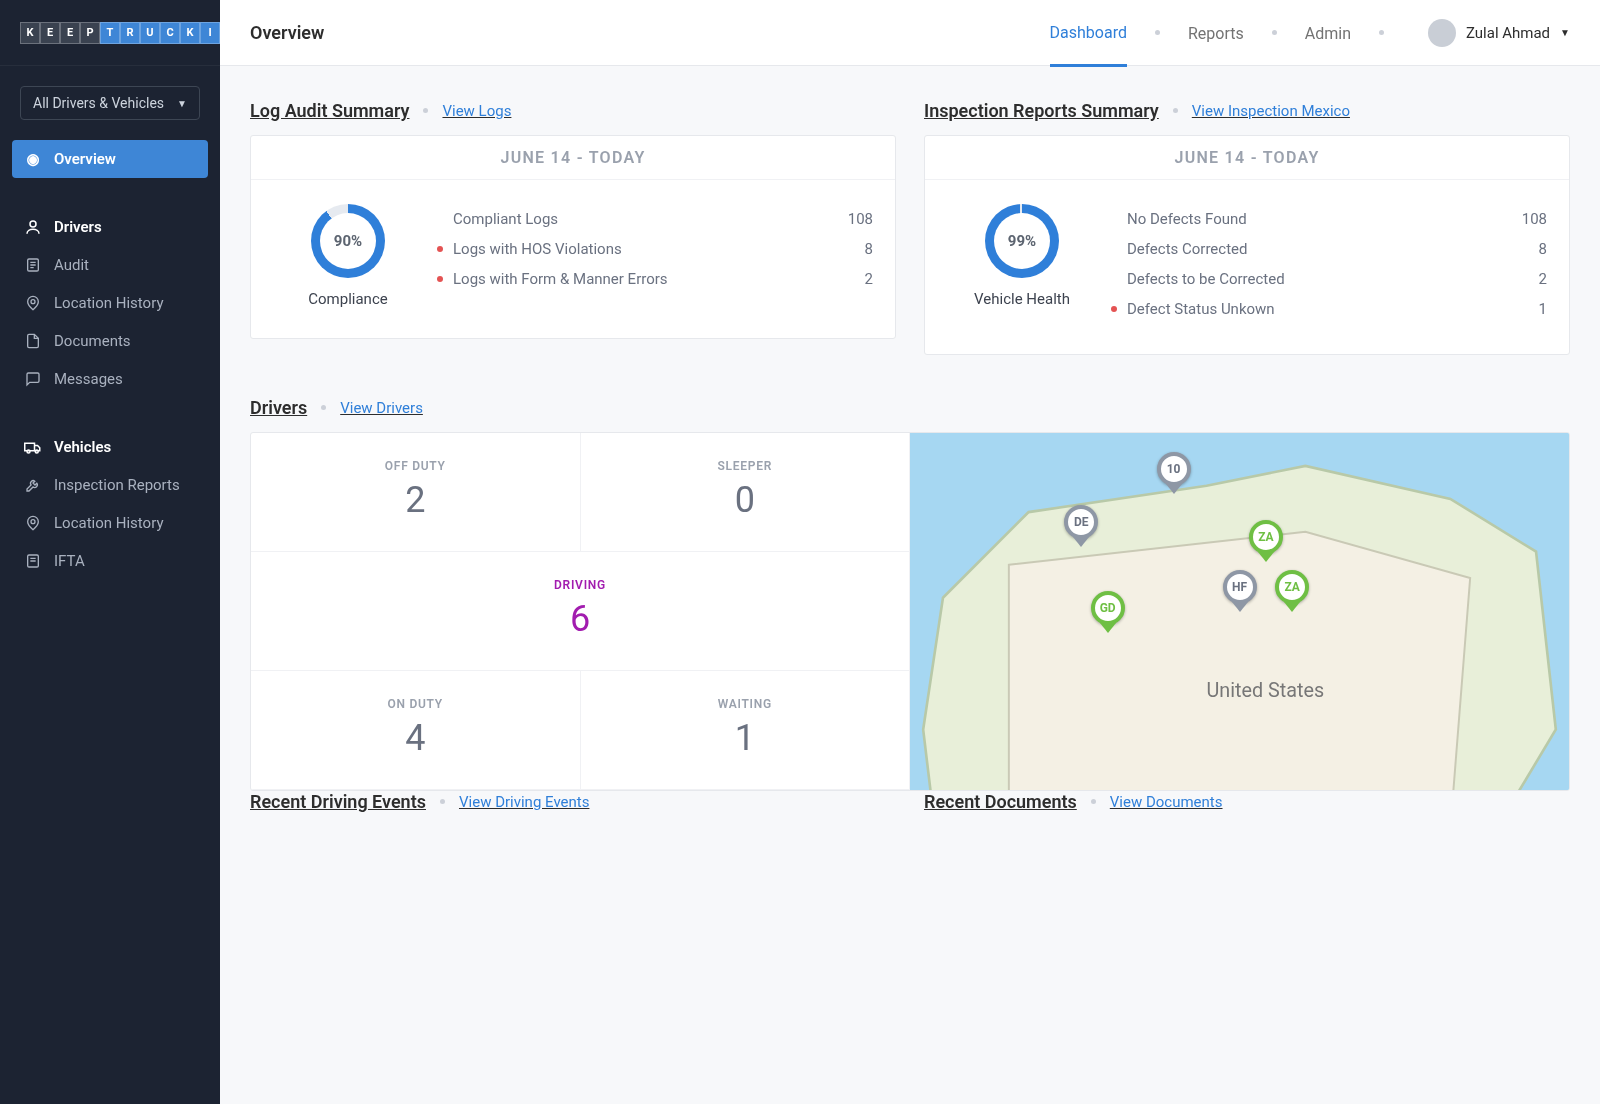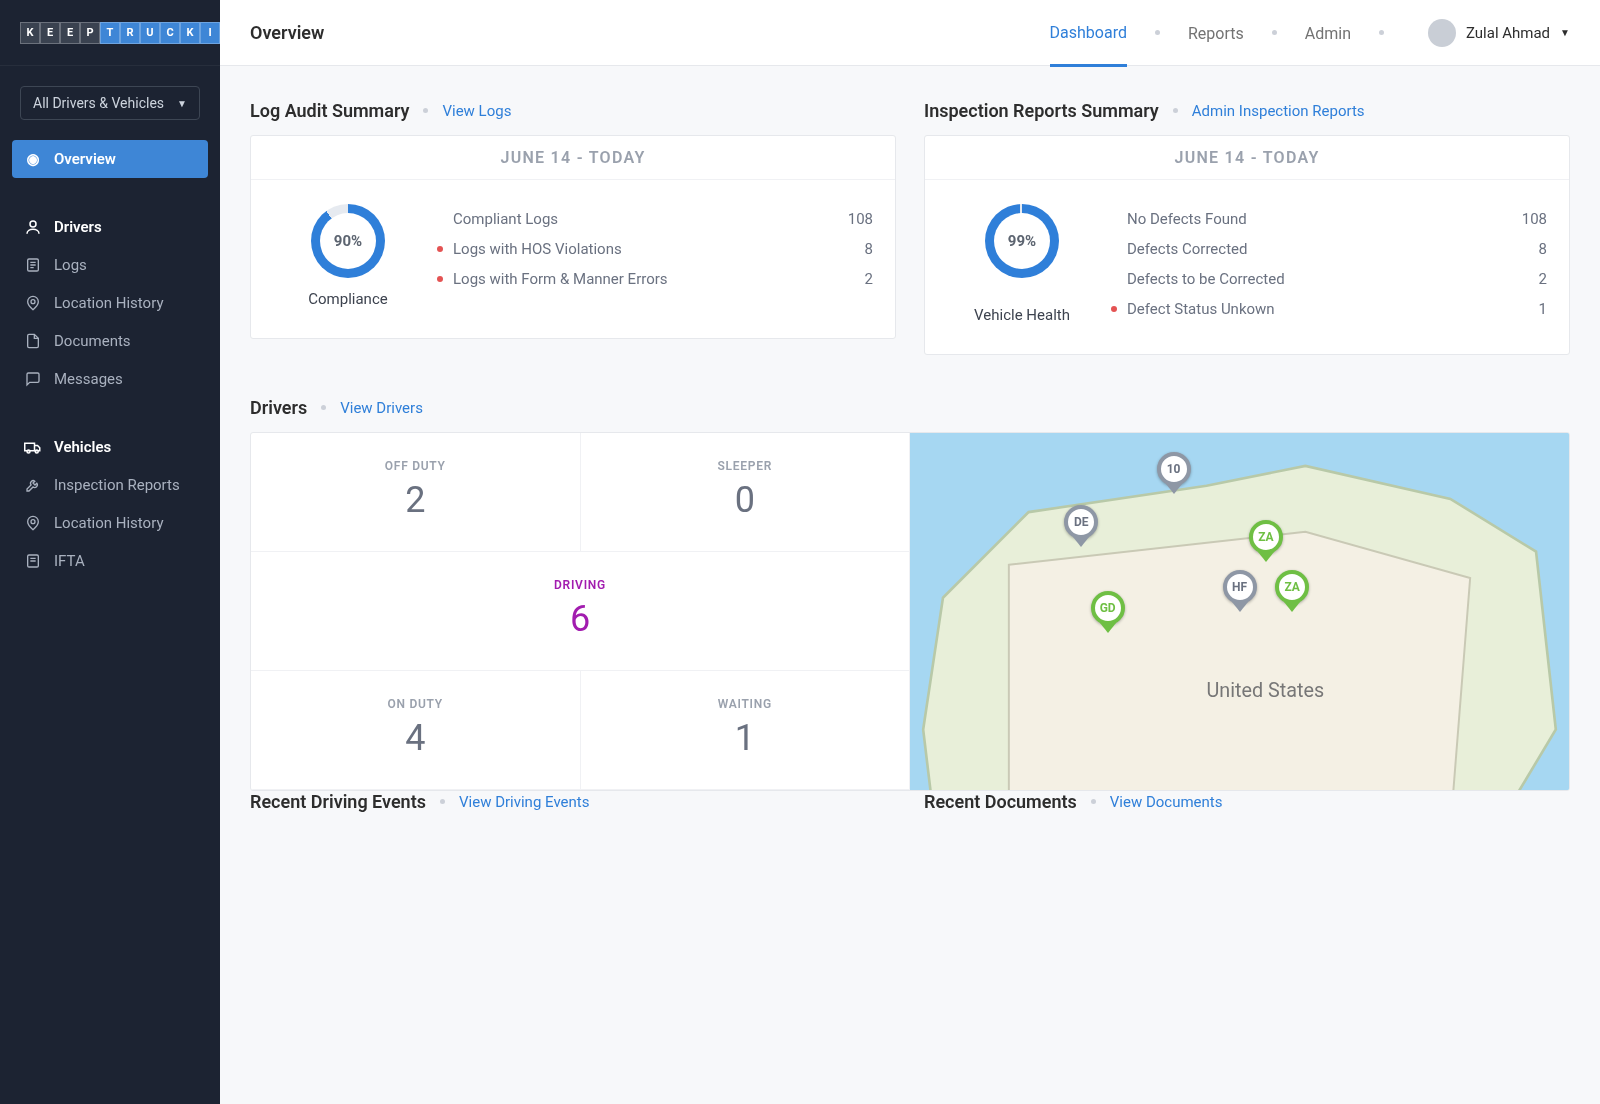--- a/index.html
+++ b/index.html
@@ -32,29 +32,29 @@
 .dot { width:5px; height:5px; background:#ccd0d8; border-radius:50%; }
 .user-menu { display:flex; align-items:center; gap:10px; margin-left:16px; cursor:pointer; }
 .avatar { width:28px; height:28px; border-radius:50%; background:#c9ced6; }
 .user-name { font-size:15px; }
 .user-caret { font-size:10px; }
 
 .content { padding:34px 30px 20px; }
 .row { display:flex; gap:28px; }
 .col { flex:1; min-width:0; }
 
-.section-header { display:flex; align-items:center; gap:14px; margin-bottom:14px; }
+.section-header { display:flex; align-items:center; gap:14px; margin-bottom:14px;text-decoration:underline; }
 .section-title { font-size:18px; font-weight:600; color:#2d2d2d; }
 .sec-dot { width:5px;height:5px;border-radius:50%;background:#ccd0d8; }
 .section-link { color:#2f7fd9; font-size:15px; cursor:pointer; }
 
 .card { background:#fff; border:1px solid #e6e8ec; border-radius:3px; }
 .date-chip { text-align:center; padding:12px 0; color:#9aa1ad; font-size:16px; letter-spacing:.08em; font-weight:600; border-bottom:1px solid #f0f1f4; }
 .card-body { display:flex; padding:24px 22px 30px; gap:14px; }
-.donut-wrap { width:150px; display:flex; flex-direction:column; align-items:center; gap:12px;justify-content:space-between; }
+.donut-wrap { width:150px; display:flex; flex-direction:column; align-items:center; gap:12px; }
 .donut { width:74px; height:74px; border-radius:50%; position:relative; }
 .donut::after { content:""; position:absolute; inset:9px; background:#fff; border-radius:50%; }
 .donut-val { position:absolute; inset:0; display:flex; align-items:center; justify-content:center; font-weight:700; color:#5c6470; font-size:15px; z-index:2; }
 .donut-label { font-size:15px; color:#3d434f; }
 .stats { flex:1; }
 .stat-row { display:flex; align-items:flex-end; justify-content:space-between; padding:6px 0; font-size:15px; color:#6a7180; }
 .stat-row .left { display:flex; align-items:center; gap:10px; }
 .red-dot { width:6px;height:6px;background:#e45353;border-radius:50%; }
 .red-dot.hidden { visibility:hidden; }
 .stat-row .num { color:#6a7180;margin-left:27px; }
@@ -124,21 +124,21 @@
           </span>
         <span>Drivers</span>
       </li>
       <li class="nav-item">
         <span class="nav-icon">
             <svg width="16" height="16" viewBox="0 0 24 24" fill="none" stroke="currentColor" stroke-width="2">
               <rect x="4" y="3" width="16" height="18" rx="2"></rect>
               <path d="M8 8h8M8 12h8M8 16h5"></path>
             </svg>
           </span>
-        <span>Logs</span>
+        <span>Audit</span>
       </li>
       <li class="nav-item">
         <span class="nav-icon">
             <svg width="16" height="16" viewBox="0 0 24 24" fill="none" stroke="currentColor" stroke-width="2">
               <circle cx="12" cy="10" r="3"></circle>
               <path d="M12 2a8 8 0 0 1 8 8c0 5-8 12-8 12S4 15 4 10a8 8 0 0 1 8-8z"></path>
             </svg>
           </span>
         <span>Location History</span>
       </li>
@@ -261,21 +261,21 @@
                   </div>
                 </div>
             </div>
           </div>
         </div>
 
         <div class="col">
           <div class="section-header">
             <span class="section-title">Inspection Reports Summary</span>
             <span class="sec-dot"></span>
-            <span class="section-link">Admin Inspection Reports</span>
+            <span class="section-link">View Inspection Mexico</span>
           </div>
           <div class="card">
             <div class="date-chip">JUNE 14  -  TODAY</div>
             <div class="card-body">
               <div class="donut-wrap">
                 <div class="donut" id="donut-insp" style="background: conic-gradient(rgb(47, 127, 217) 0deg, rgb(47, 127, 217) 356.4deg, rgb(230, 234, 240) 356.4deg, rgb(230, 234, 240) 360deg);">
                   <div class="donut-val">99%</div>
                 </div>
                 <div class="donut-label">Vehicle Health</div>
               </div>

